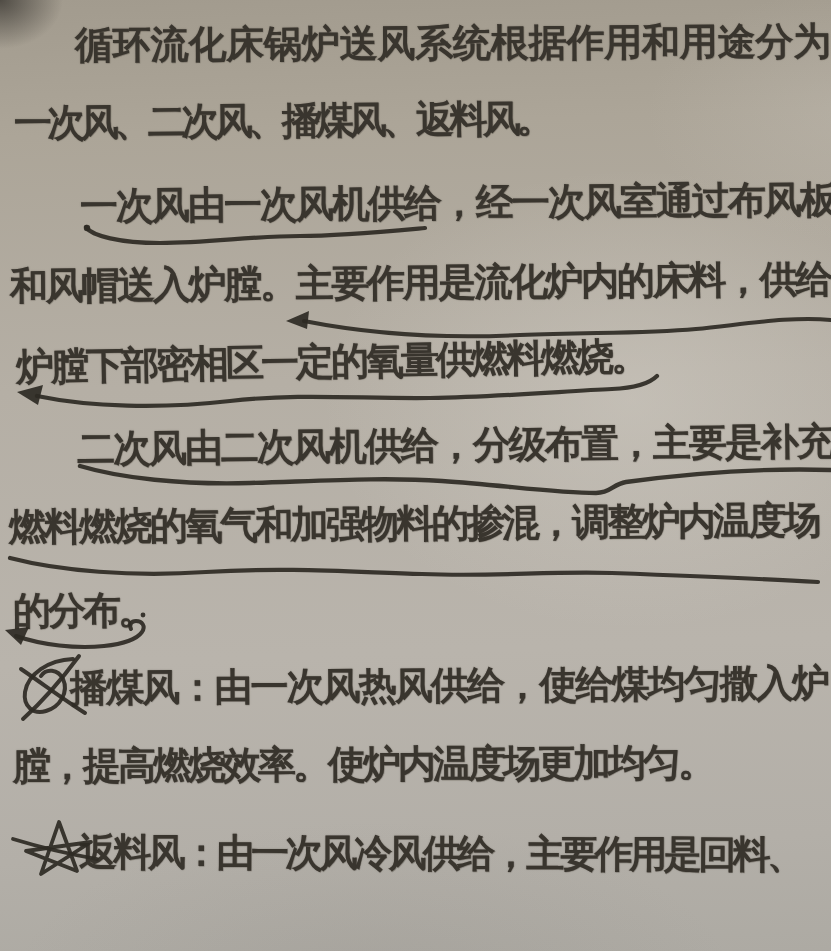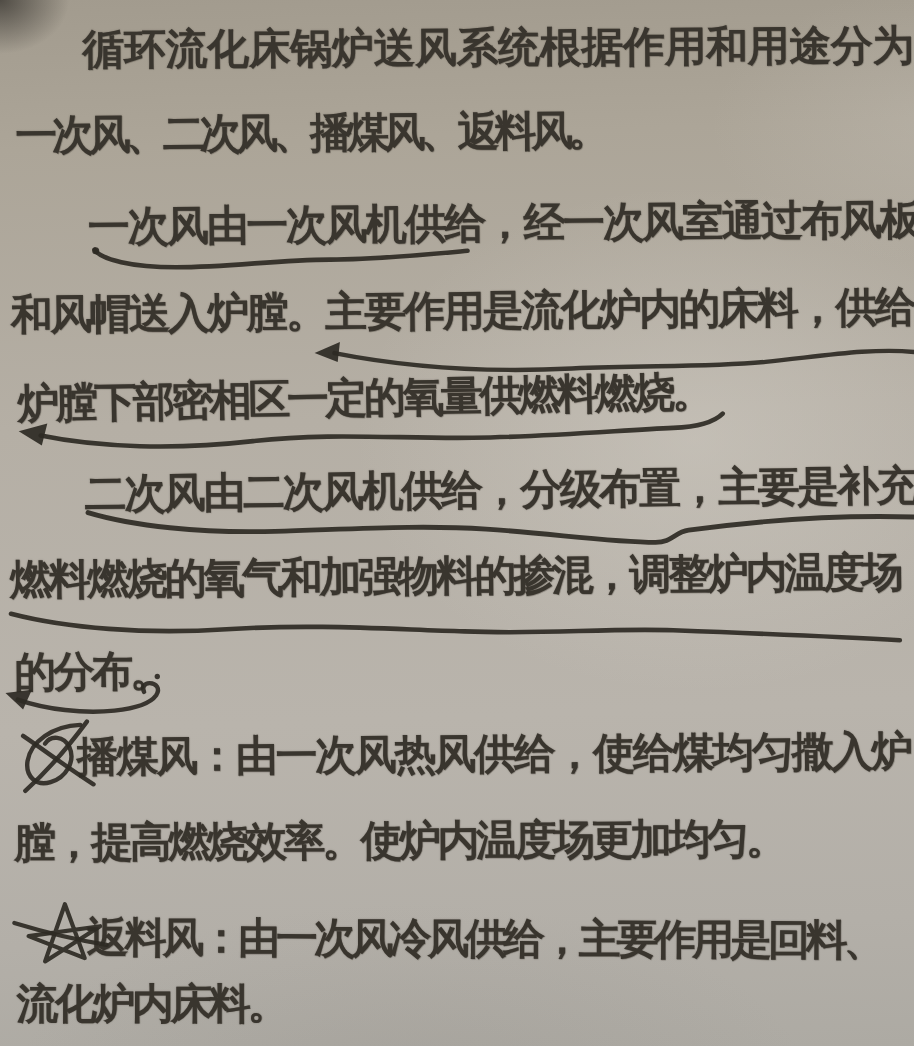--- a/index.html
+++ b/index.html
@@ -49,21 +49,20 @@
   <div class="line" style="left:14px;  top:98px;  letter-spacing:-4.5px; transform:rotate(-0.5deg); word-spacing:6px;">一次风、二次风、播煤风、返料风。</div>
   <div class="line" style="left:80px;  top:181px; letter-spacing:-2px;   transform:rotate(-0.5deg);">一次风由一次风机供给，经一次风室通过布风板</div>
   <div class="line" style="left:10px;  top:261px; letter-spacing:-2.3px; transform:rotate(-0.5deg);">和风帽送入炉膛。主要作用是流化炉内的床料，供给</div>
   <div class="line" style="left:16px;  top:342px; letter-spacing:-3px;   transform:rotate(-1deg);">炉膛下部密相区一定的氧量供燃料燃烧。</div>
   <div class="line" style="left:77px;  top:424px; letter-spacing:-2px;   transform:rotate(-0.6deg);">二次风由二次风机供给，分级布置，主要是补充</div>
   <div class="line" style="left:9px;   top:502px; letter-spacing:-2.8px; transform:rotate(-0.5deg);">燃料燃烧的氧气和加强物料的掺混，调整炉内温度场</div>
   <div class="line" style="left:13px;  top:586px; letter-spacing:-3px;   transform:rotate(-0.5deg);">的分布。</div>
   <div class="line" style="left:70px;  top:663px; letter-spacing:-1.9px; transform:rotate(-0.4deg);">播煤风：由一次风热风供给，使给煤均匀撒入炉</div>
   <div class="line" style="left:13px;  top:741px; letter-spacing:-3px;   transform:rotate(-0.3deg);">膛，提高燃烧效率。使炉内温度场更加均匀。</div>
   <div class="line" style="left:79px;  top:827px; letter-spacing:-3.6px; transform:rotate(0.2deg);">返料风：由一次风冷风供给，主要作用是回料、</div>
-  <div class="line" style="left:15px;  top:887px; letter-spacing:-3px;">流化炉内床料。</div>
 
   <svg class="overlay" viewBox="0 0 831 951" xmlns="http://www.w3.org/2000/svg">
 
     <g>
       <circle class="pen-fill" cx="87" cy="228" r="3.2"></circle>
       <path class="pen-stroke" stroke-width="4.2" d="M86,227 C92,236 120,243 160,243 C210,243 252,236 300,236 C340,236 392,231 425,228"></path>
     </g>
 
     <g>
       <polygon class="pen-fill" points="286,321 309,311 307,329"></polygon>

